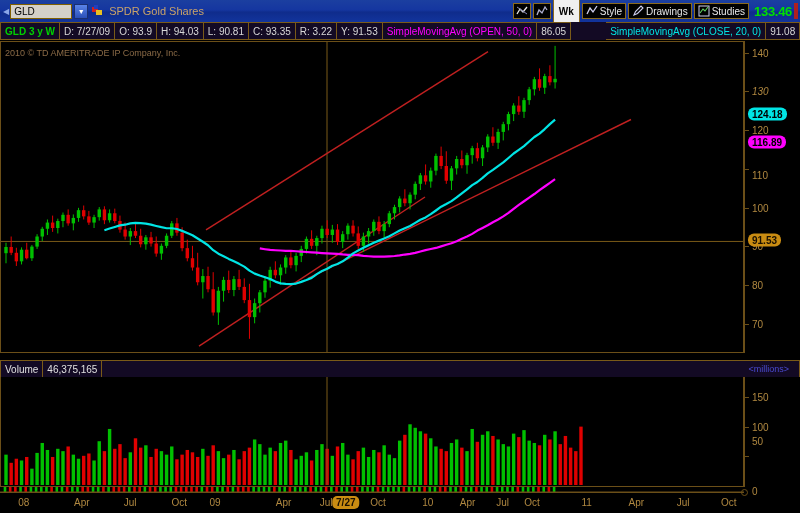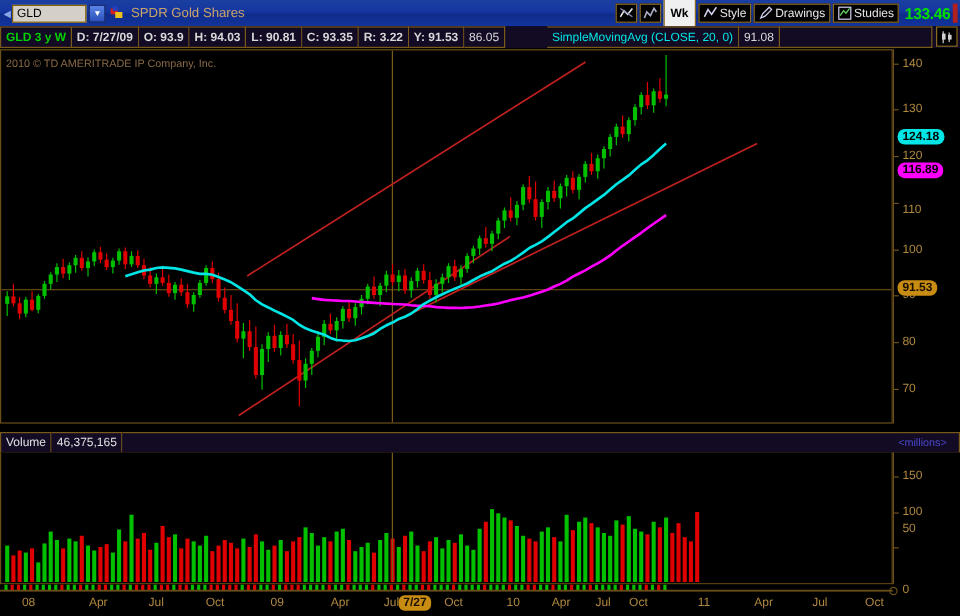--- a/index.html
+++ b/index.html
@@ -45,21 +45,21 @@
     position:absolute; left:0; top:22px; width:800px; height:18px;
     background:#130a24; display:flex; align-items:stretch;
   }
   .cell{
     border:1px solid #7a5a18; border-left:none; height:18px;
     display:flex; align-items:center; padding:4px 4px; font-size:10px;
     background:#130a24; white-space:nowrap;
   }
   .cell:first-child{ border-left:1px solid #7a5a18; }
   .c-sym{ color:#00d000; font-weight:bold; }
-  .c-ohlc{ color:#d8d8d8;font-weight:bold; }
+  .c-ohlc{ color:#d8d8d8; }
   .c-magenta{ color:#ff00ff; }
   .c-cyan{ color:#00e5e5;margin-left:35px; }
   .c-val{ color:#d8d8d8; }
   .cell.fill{ flex:1; }
   #chart-type-btn{
     width:18px; height:17px; margin:0 2px 0 3px; background:#000;
     border:1px solid #8a6a20; display:flex; align-items:center; justify-content:center;
   }
 
   
@@ -173,20 +173,21 @@
 
 <div id="infobar">
   <div class="cell c-sym">GLD 3 y W</div>
   <div class="cell c-ohlc">D: 7/27/09</div>
   <div class="cell c-ohlc">O: 93.9</div>
   <div class="cell c-ohlc">H: 94.03</div>
   <div class="cell c-ohlc">L: 90.81</div>
   <div class="cell c-ohlc">C: 93.35</div>
   <div class="cell c-ohlc">R: 3.22</div>
   <div class="cell c-ohlc">Y: 91.53</div>
+  <div class="cell c-magenta">SimpleMovingAvg (OPEN, 50, 0)</div>
   <div class="cell c-val">86.05</div>
   <div class="cell c-cyan">SimpleMovingAvg (CLOSE, 20, 0)</div>
   <div class="cell c-val">91.08</div>
   <div class="cell fill"></div>
   <div id="chart-type-btn">
     <svg width="13" height="12" viewBox="0 0 13 12">
       <rect x="0" y="0" width="13" height="12" fill="#000"></rect>
       <line x1="3" y1="1" x2="3" y2="11" stroke="#d0d0d0" stroke-width="1"></line>
       <rect x="2" y="3" width="3" height="5" fill="#d0d0d0"></rect>
       <line x1="8" y1="2" x2="8" y2="10" stroke="#d0d0d0" stroke-width="1"></line>
@@ -430,21 +431,21 @@
     <div class="ax-lab" style="top: 244.125px;">80</div>
     <div class="ax-tick" style="top: 205.375px;"></div>
     <div class="ax-lab" style="top: 205.375px;">90</div>
     <div class="ax-tick" style="top: 166.625px;"></div>
     <div class="ax-lab" style="top: 166.625px;">100</div>
     <div class="ax-tick" style="top: 127.875px;"></div>
     <div class="ax-lab" style="top: 134px; text-align: right;">110</div>
     <div class="ax-tick" style="top: 89.125px;"></div>
     <div class="ax-lab" style="top: 89.125px;">120</div>
     <div class="ax-tick" style="top: 50.375px;"></div>
-    <div class="ax-lab" style="top: 50.375px;">130</div>
+    <div class="ax-lab" style="top: 50.375px; font-style: italic;">130</div>
     <div class="ax-tick" style="top: 11.625px;"></div>
     <div class="ax-lab" style="top: 11.625px;">140</div>
     <div class="pill cyan" style="top: 72.9275px;">124.18</div>
     <div class="pill magenta" style="top: 101.176px;">116.89</div>
     <div class="pill gold" style="top: 199.446px;">91.53</div>
   </div>
 
 <div id="vol-header">
   <div class="cell">Volume</div>
   <div class="cell">46,375,165</div>
@@ -691,21 +692,21 @@
       <rect x="552.78" y="0" width="2.6" height="5" fill="#00c000"></rect>
       <line x1="0" y1="5" x2="744" y2="5" stroke="#6b4f18" stroke-width="1"></line>
     </svg>
   <div id="axis-hline"></div>
   <div id="axis-endcap"></div>
   <div id="zero-lab">0</div>
 <div class="dt-lab" style="left: 23.8px;">08</div>
     <div class="dt-lab" style="left: 81.9px;">Apr</div>
     <div class="dt-lab" style="left: 130.2px;">Jul</div>
     <div class="dt-lab" style="left: 179.2px;">Oct</div>
-    <div class="dt-lab" style="left: 231px;">09</div>
+    <div class="dt-lab" style="left: 215px;">09</div>
     <div class="dt-lab" style="left: 283.5px;">Apr</div>
     <div class="dt-lab" style="left: 326.2px;">Jul</div>
     <div class="dt-lab hl" style="left: 345.8px;">7/27</div>
     <div class="dt-lab" style="left: 378px;">Oct</div>
     <div class="dt-lab" style="left: 427.7px;">10</div>
     <div class="dt-lab" style="left: 467.6px;">Apr</div>
     <div class="dt-lab" style="left: 502.6px;">Jul</div>
     <div class="dt-lab" style="left: 532px;">Oct</div>
     <div class="dt-lab" style="left: 586.6px;">11</div>
     <div class="dt-lab" style="left: 636.3px;">Apr</div>

